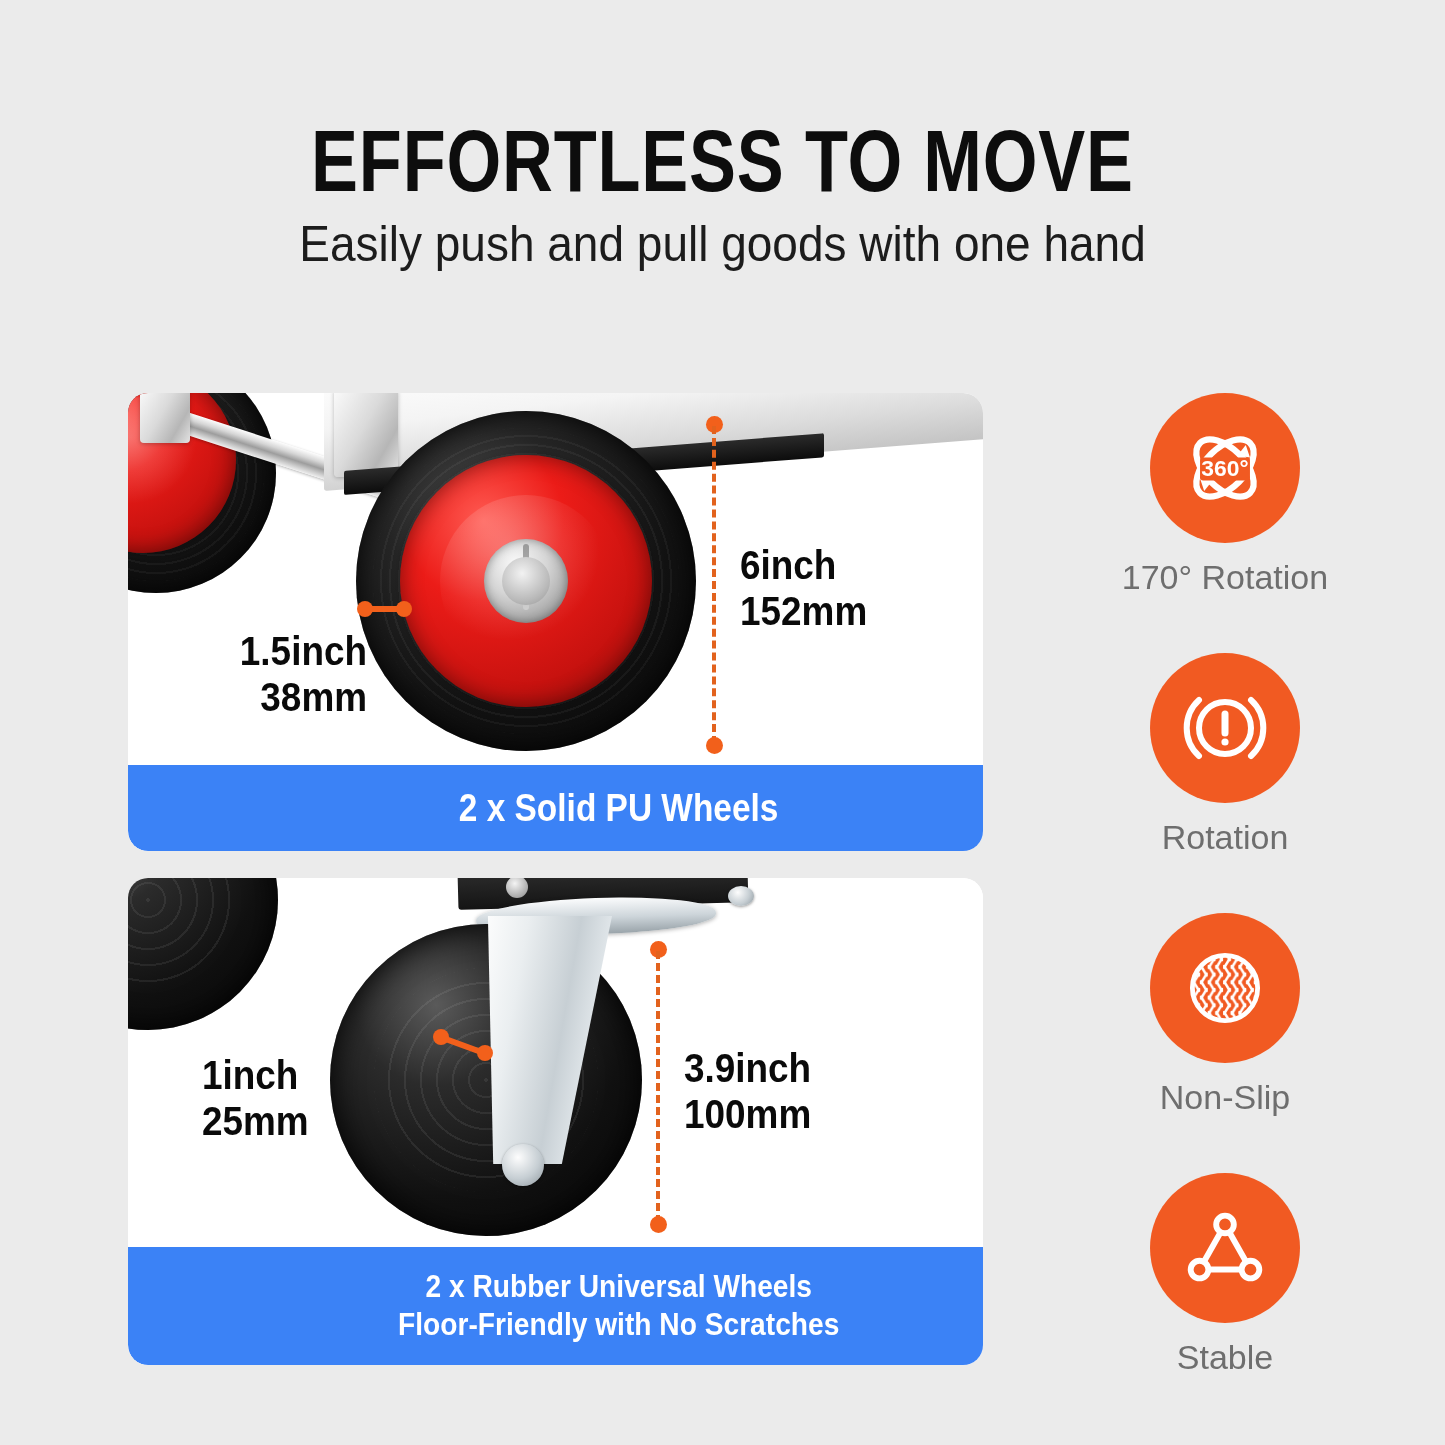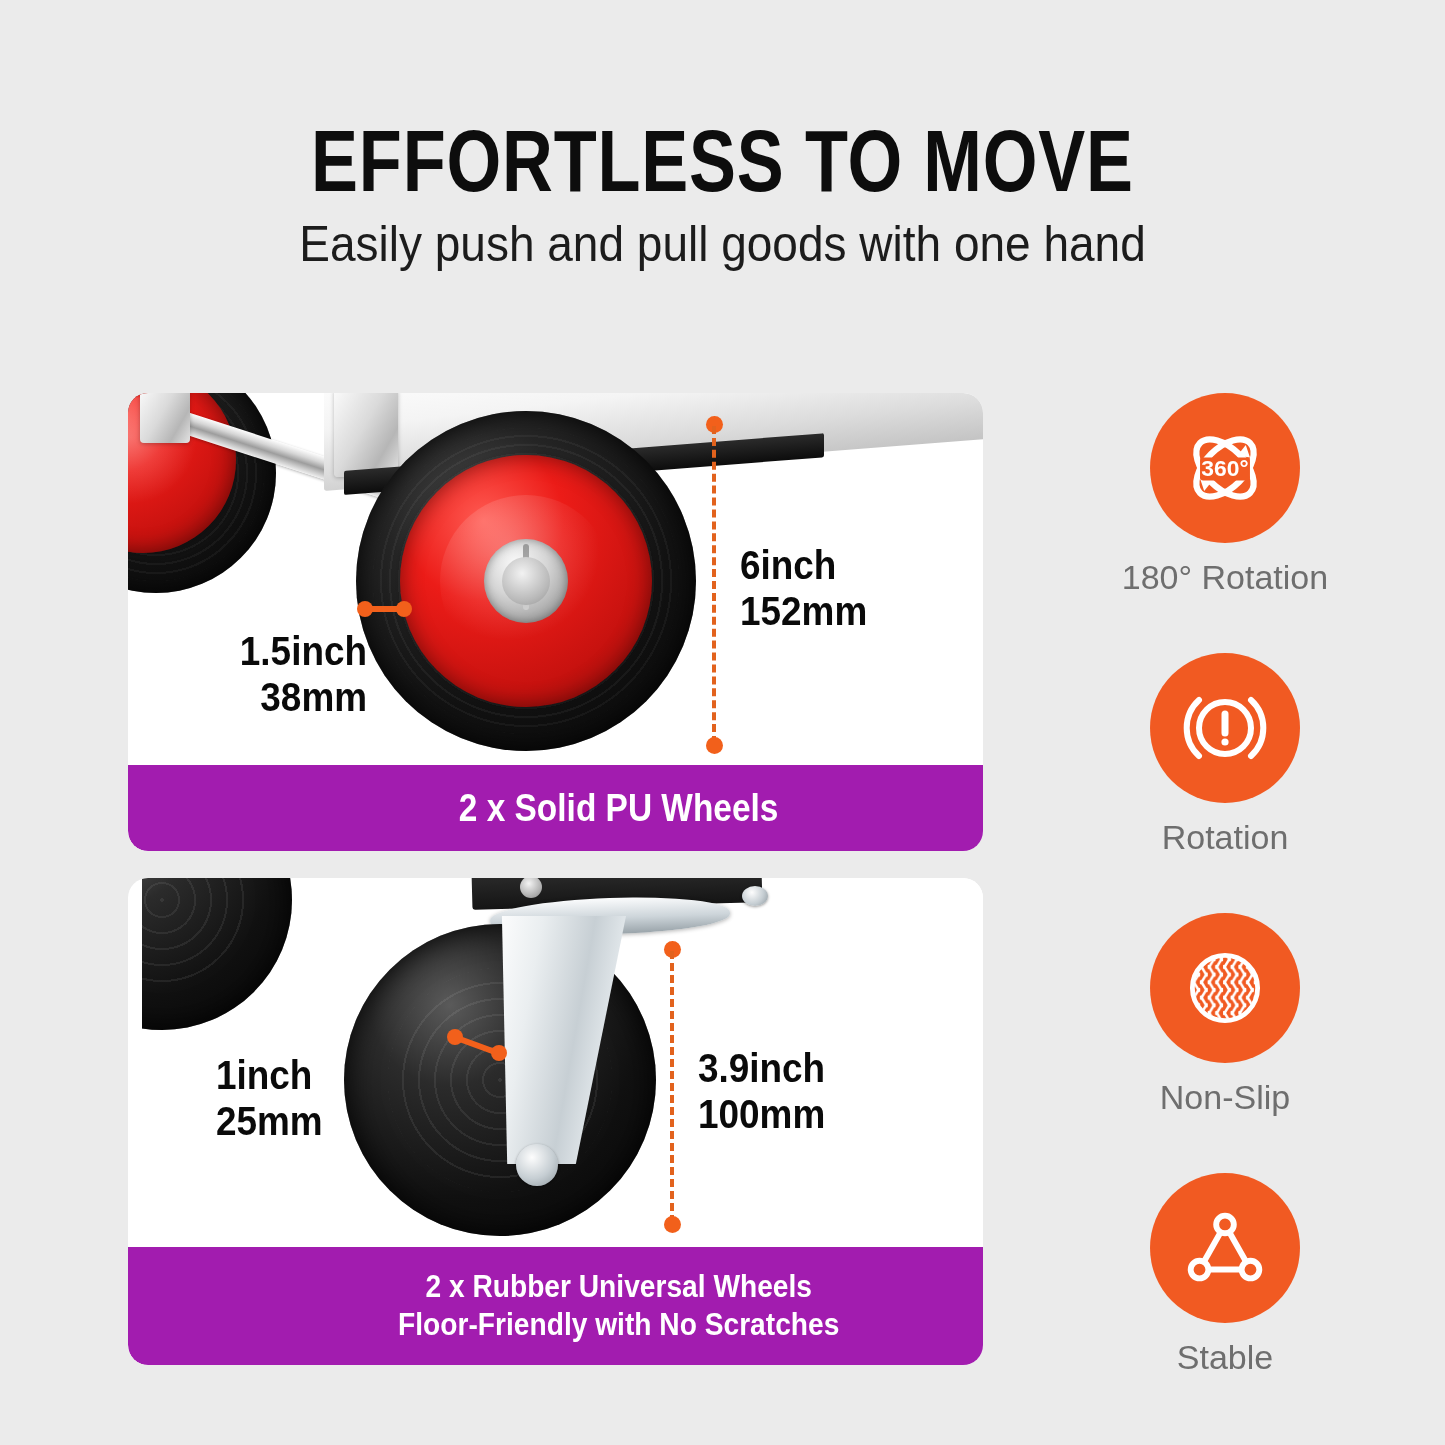--- a/index.html
+++ b/index.html
@@ -42,25 +42,25 @@
     width:855px;
     background:#ffffff;
     border-radius:20px;
     overflow:hidden;
   }
   #panel-1{left:128px;top:393px;height:458px;}
   #panel-2{left:128px;top:878px;height:487px;}
 
   .photo{position:absolute;left:0;top:0;width:855px;overflow:hidden;background:#fff;}
   #panel-1 .photo{height:372px;}
-  #panel-2 .photo{height:369px;margin-left:14px;}
+  #panel-2 .photo{height:369px;}
 
   .caption{
     position:absolute;left:0;width:981px;
-    background:#a21caf;
+    background:#3b82f6;
     color:#fff;
     display:flex;align-items:center;justify-content:center;
     text-align:center;
     font-weight:700;
     border-radius:0 0 20px 20px;
   }
   #panel-1 .caption{top:372px;height:86px;font-size:38px;}
   #panel-2 .caption{top:369px;height:118px;font-size:32px;line-height:1.18;}
   .caption .ctext{transform:scaleX(0.88);transform-origin:center center;white-space:pre-line;}
 
@@ -295,21 +295,21 @@
           <g fill="none" stroke="#ffffff" stroke-width="6" stroke-linecap="round">
             <ellipse cx="50" cy="50" rx="34" ry="19" transform="rotate(45 50 50)"></ellipse>
             <ellipse cx="50" cy="50" rx="34" ry="19" transform="rotate(-45 50 50)"></ellipse>
           </g>
           <path d="M70 28 L74 40 L62 38 Z" fill="#ffffff"></path>
           <path d="M30 72 L26 60 L38 62 Z" fill="#ffffff"></path>
           <rect x="26" y="40" width="48" height="22" rx="3" fill="#f15a22"></rect>
           <text x="50" y="58" text-anchor="middle" font-family="&quot;Liberation Sans&quot;, sans-serif" font-size="22" font-weight="700" fill="#ffffff">360°</text>
         </svg>
       </div>
-      <div class="flabel">180° Rotation</div>
+      <div class="flabel">170° Rotation</div>
     </div>
 
     <div class="feature" style="left:0;top:260px;">
       <div class="fcircle">
         <svg class="fsvg" width="100" height="100" viewBox="0 0 100 100">
           <circle cx="50" cy="50" r="26" fill="none" stroke="#ffffff" stroke-width="6"></circle>
           <line x1="50" y1="36" x2="50" y2="55" stroke="#ffffff" stroke-width="7" stroke-linecap="round"></line>
           <circle cx="50" cy="64" r="3.6" fill="#ffffff"></circle>
           <path d="M24 22 A38 38 0 0 0 24 78" fill="none" stroke="#ffffff" stroke-width="6" stroke-linecap="round"></path>
           <path d="M76 22 A38 38 0 0 1 76 78" fill="none" stroke="#ffffff" stroke-width="6" stroke-linecap="round"></path>

